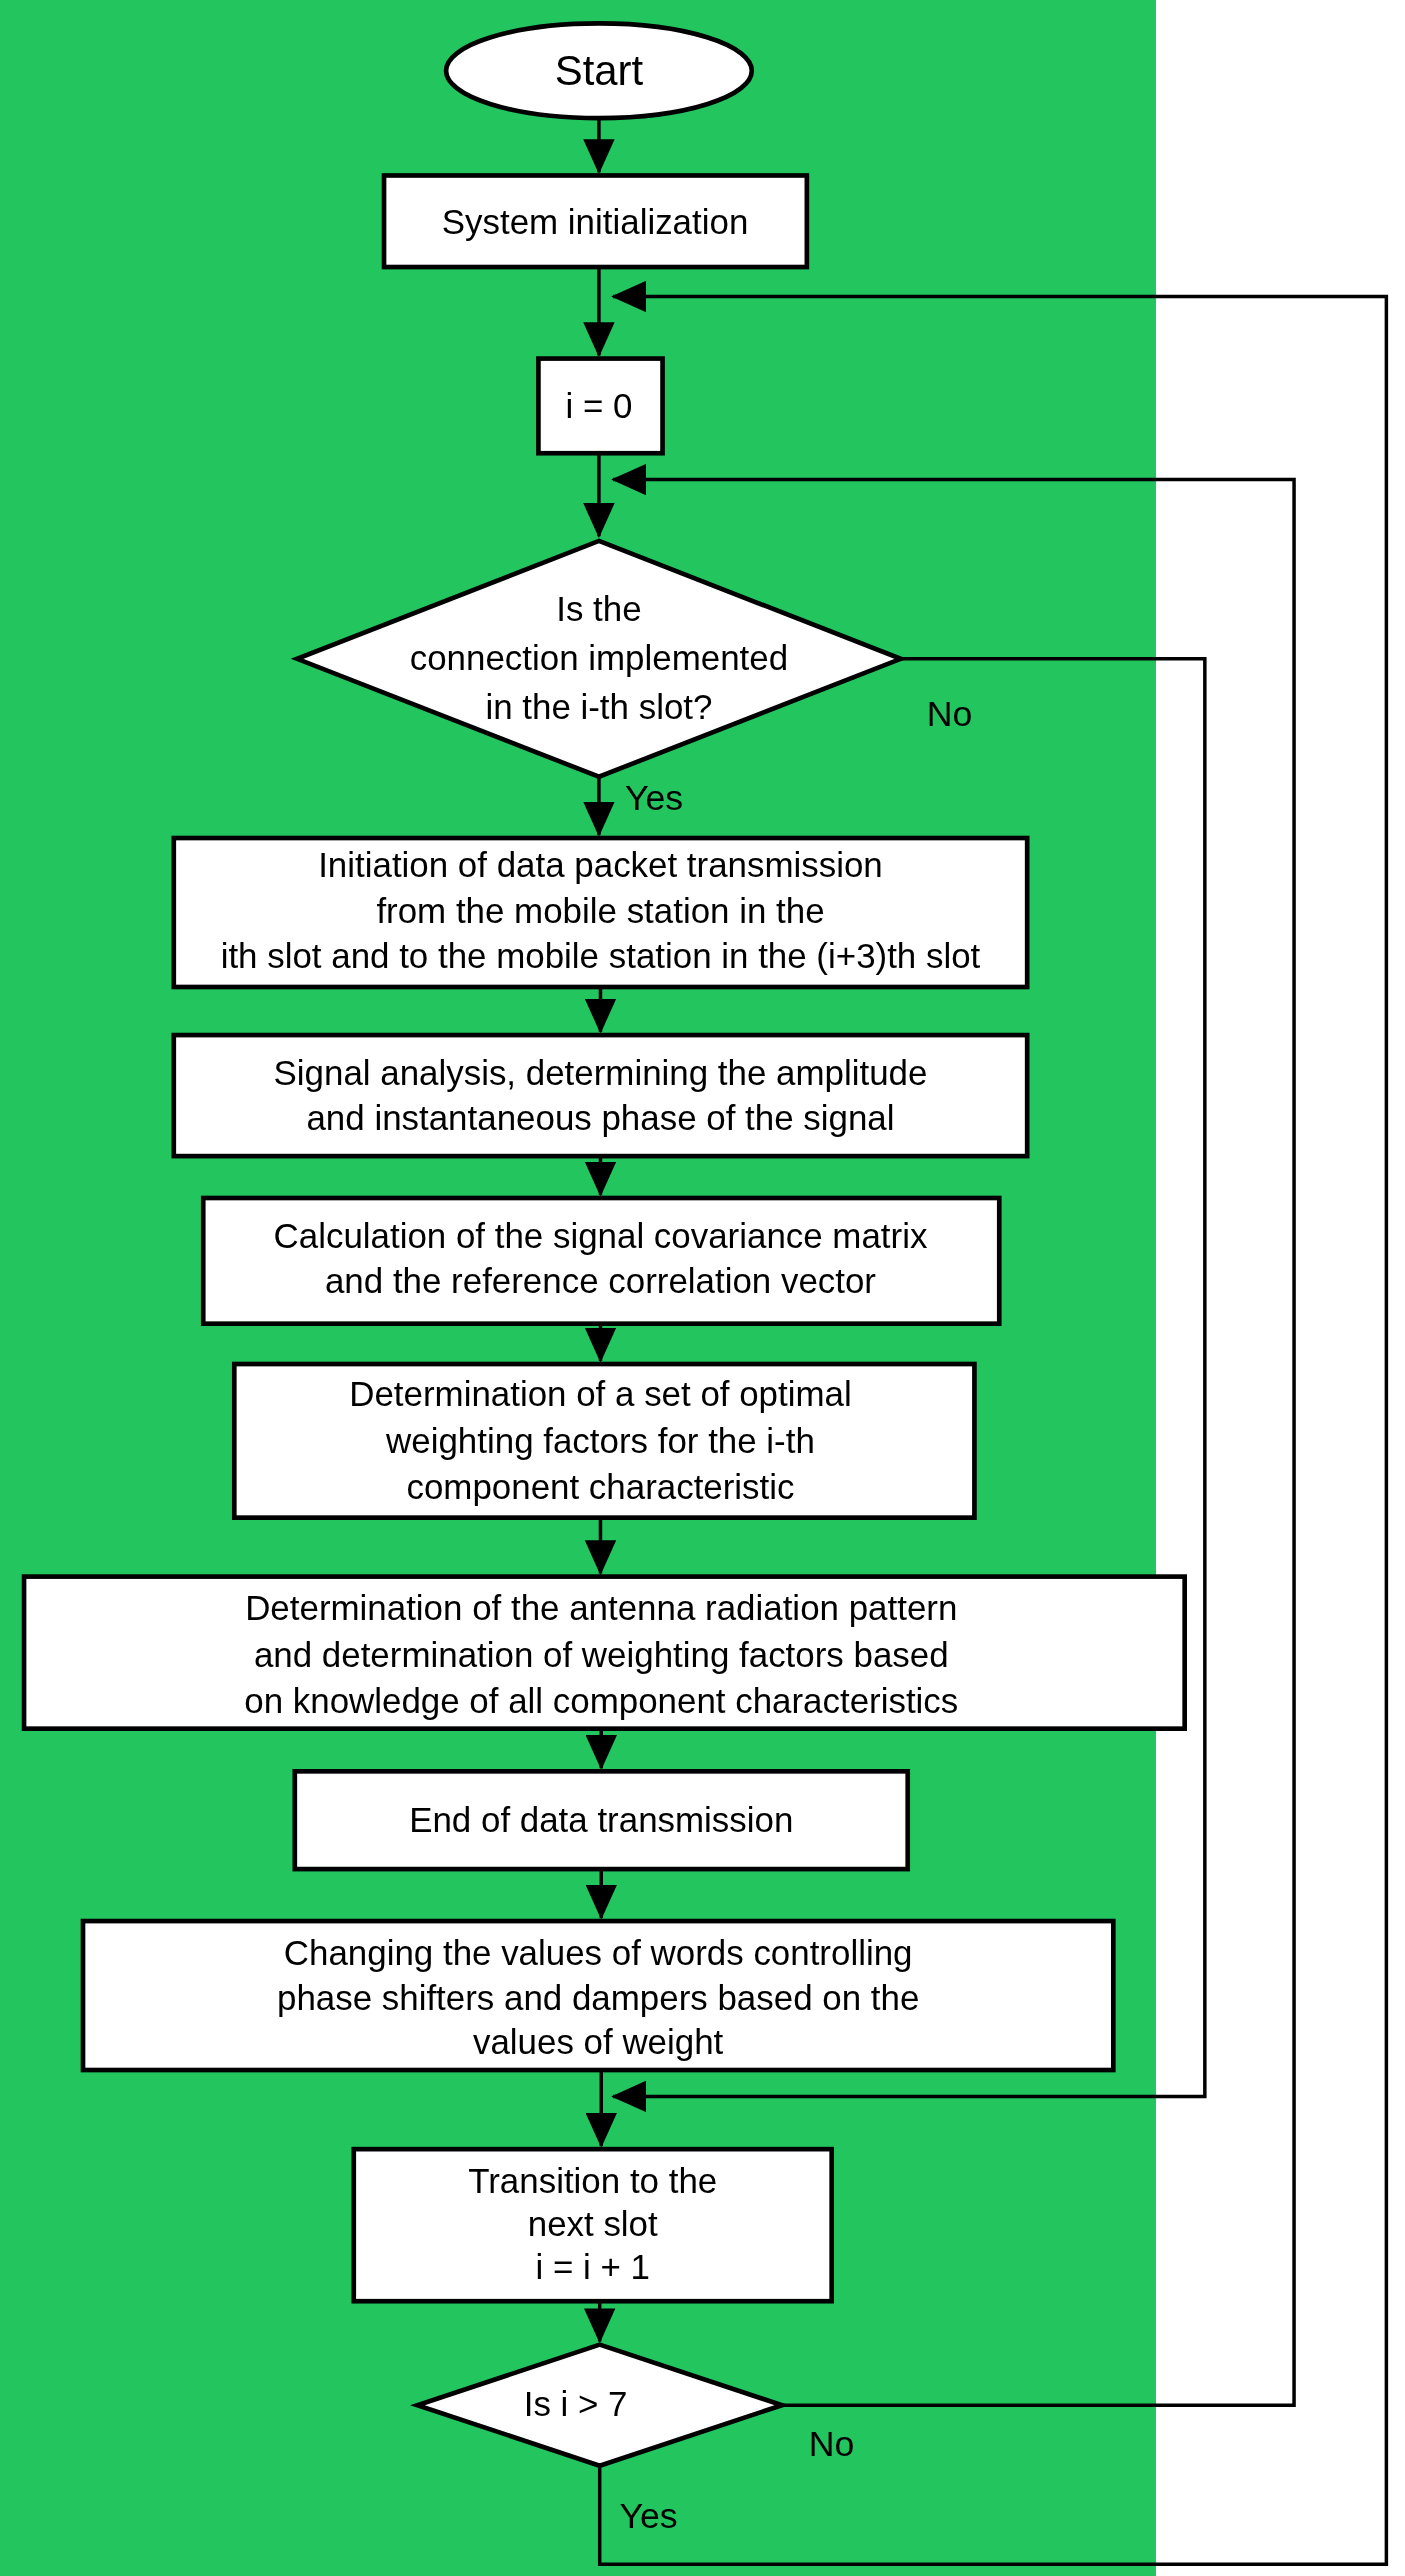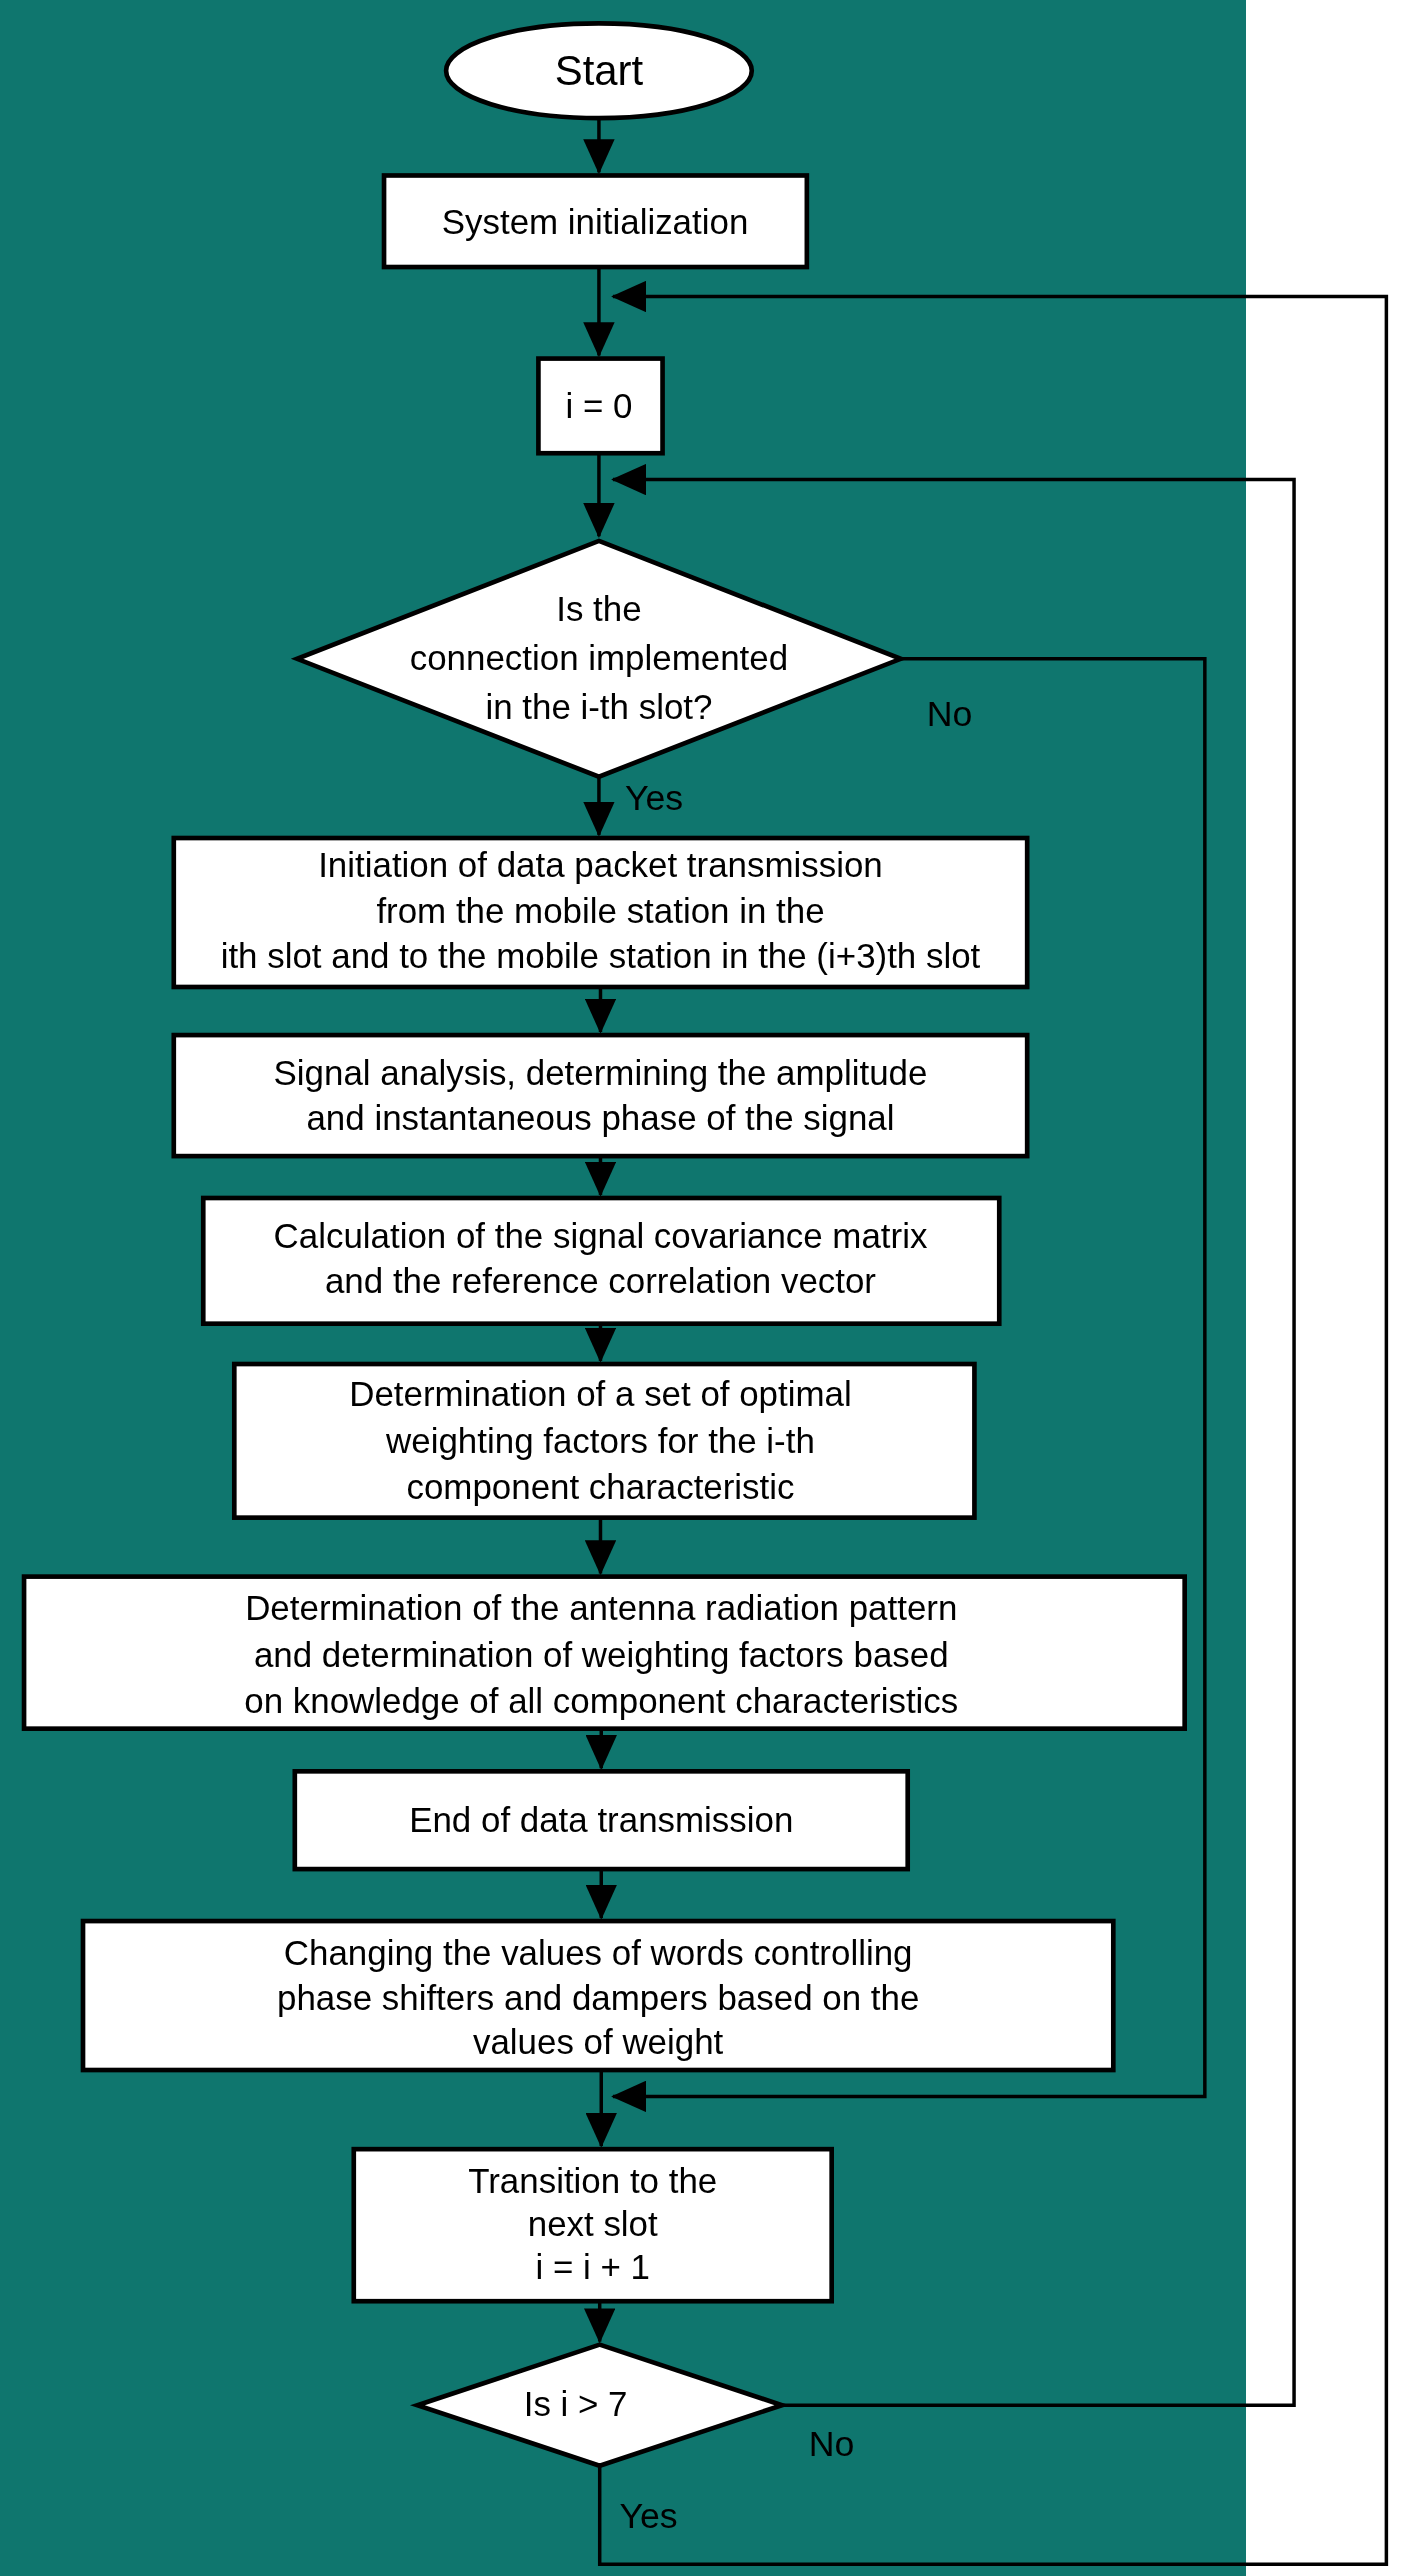--- a/index.html
+++ b/index.html
@@ -2,23 +2,23 @@
 <html style="font-size:12.4px"><head>
 <meta charset="utf-8">
 <style>
   html, body {
     margin: 0;
     padding: 0;
     background: #ffffff;
   }
   .stage {
     position: relative;
-    width: 1246px;
+    width: 1156px;
     height: 2576px;
-    background: #0f766e;
+    background: #22c55e;
     font-family: "Liberation Sans", sans-serif;
   }
   svg { display: block; }
   .shape {
     fill: #ffffff;
     stroke: #000000;
     stroke-width: 6;
   }
   .edge {
     fill: none;

